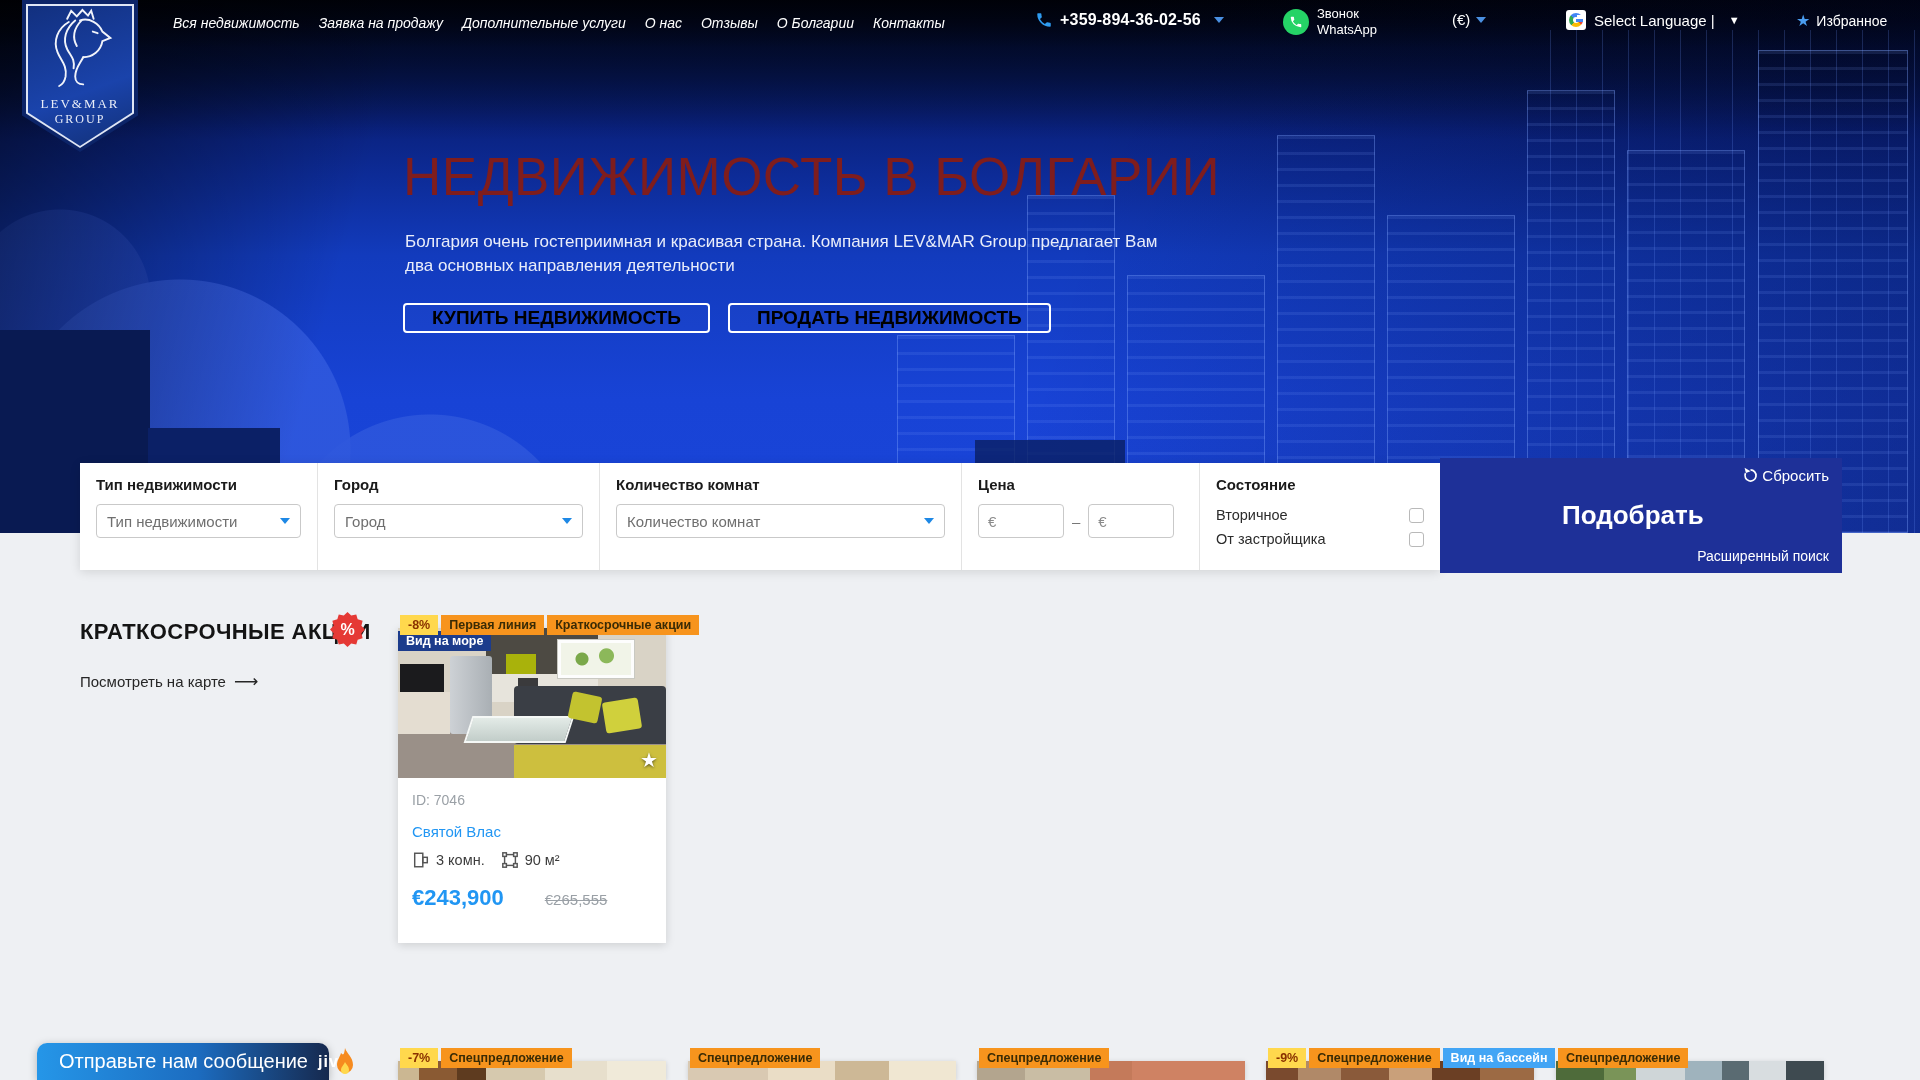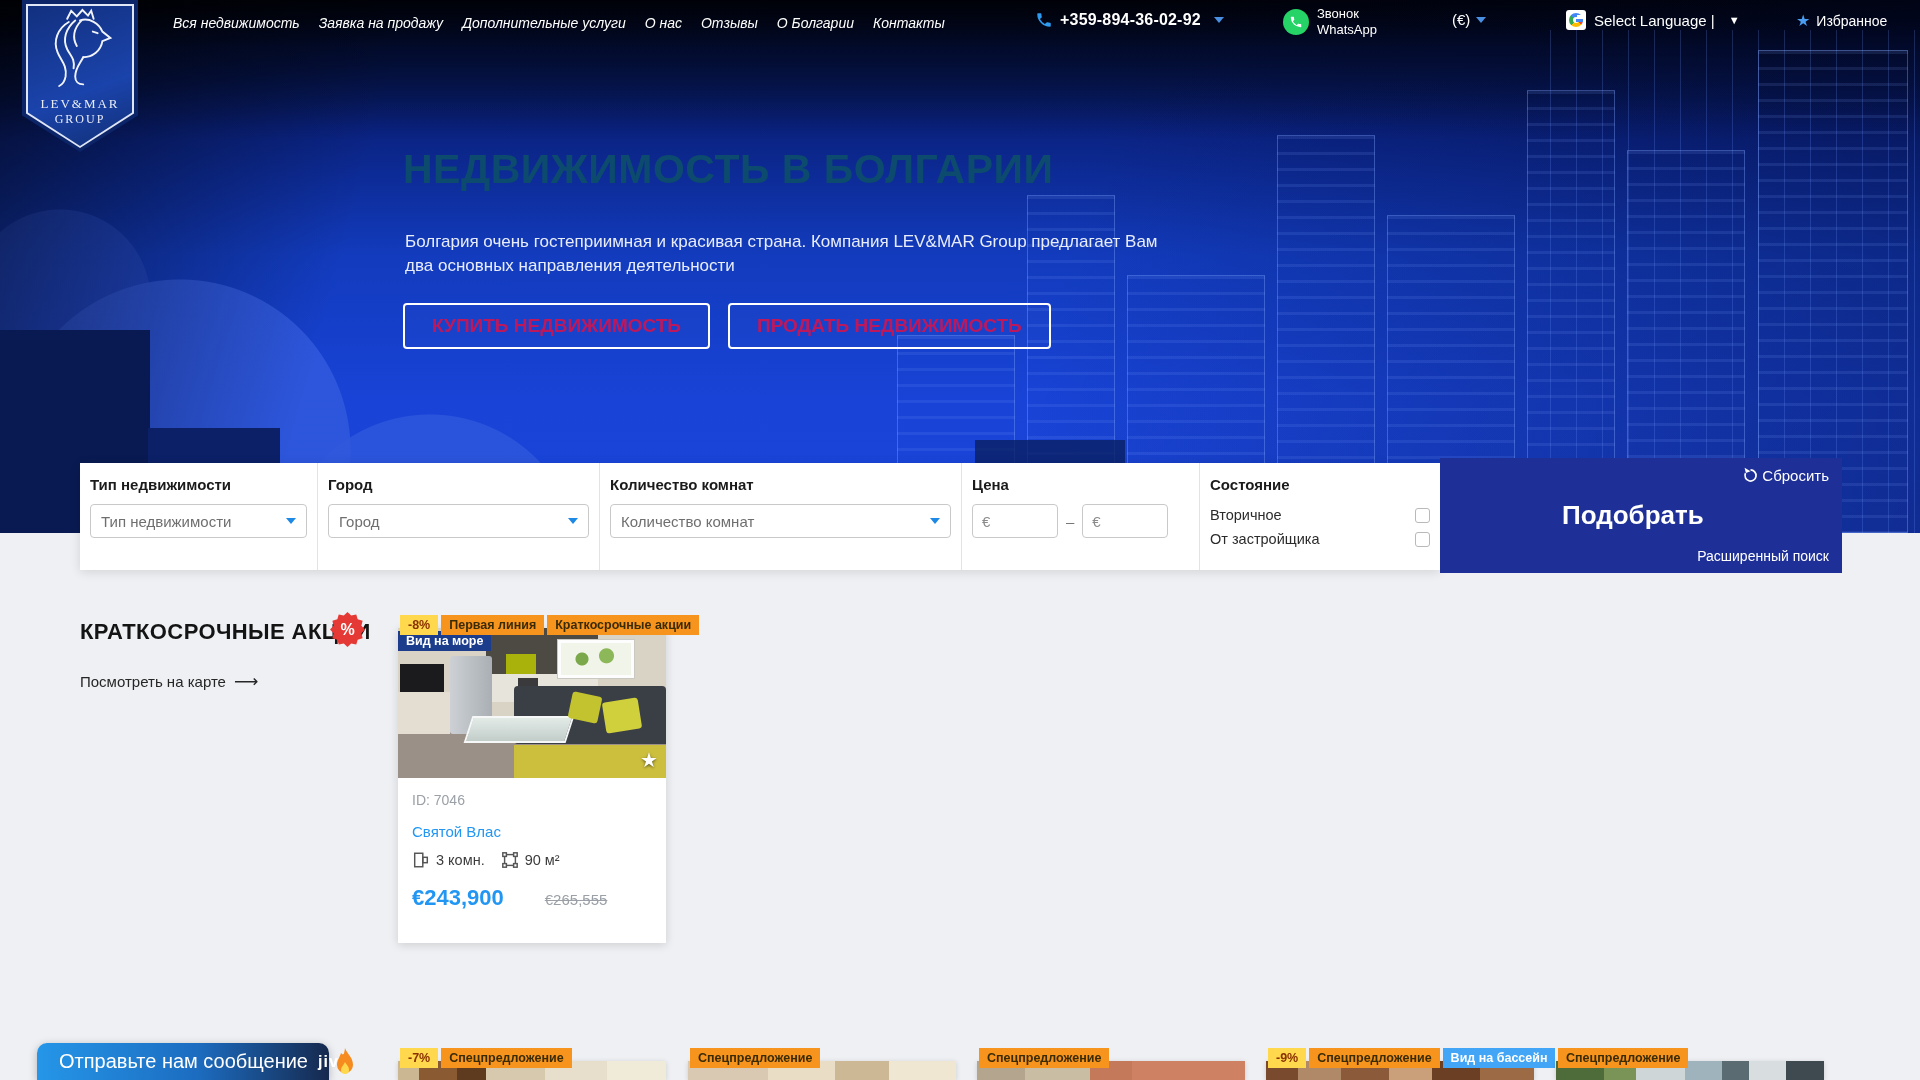--- a/index.html
+++ b/index.html
@@ -58,30 +58,30 @@
   .fav-wrap { left:1796px; top:11px; gap:6px; font-size:14px; }
   .fav-star { color:#4a9df0; font-size:16px; }
   .gbox { width:20px; height:20px; background:#fff; border-radius:3px; position:relative; display:inline-block; flex:0 0 auto; }
   .gring { position:absolute; inset:3px; border-radius:50%;
     background:conic-gradient(from 130deg,#fbbc05 0 25%,#34a853 25% 50%,#4285f4 50% 78%,#ea4335 78% 100%); }
   .gring::before { content:""; position:absolute; inset:4px; background:#fff; border-radius:50%; }
   .gring::after { content:""; position:absolute; top:2px; right:-1px; width:7px; height:5px; background:#fff; }
   .gbar { position:absolute; top:9px; right:3px; width:7px; height:3px; background:#4285f4; }
 
   
-  .hero-title { left:403px; top:146px; color:#0c4a6e; font-size:41px; font-weight:bold; letter-spacing:.5px; z-index:5; }
+  .hero-title { left:403px; top:146px; color:#7f1d1d; font-size:53px; font-weight:normal; letter-spacing:.5px; z-index:5; }
   .hero-sub { left:405px; top:230px; width:760px; color:#e9edfa; font-size:17px; line-height:1.4; z-index:5; }
   .hero-btns { left:403px; top:303px; display:flex; gap:18px; z-index:5; }
-  .hero-btn { height:46px; padding:0 27px; border:2px solid #fff; border-radius:4px; color:#be185d;
+  .hero-btn { height:30px; padding:0 27px; border:2px solid #fff; border-radius:4px; color:#000000;
     font-size:19px; font-weight:bold; display:flex; align-items:center; background:rgba(255,255,255,.02); cursor:pointer; white-space:nowrap; }
 
   
   .filter-bar { left:80px; top:463px; width:1360px; height:107px; background:#fff; display:flex; z-index:10;
     box-shadow:0 2px 10px rgba(0,0,0,.12); }
-  .fsec { padding:13px 10px 0; border-right:1px solid #e3e3e3; }
+  .fsec { padding:13px 16px 0; border-right:1px solid #e3e3e3; }
   .fsec:last-child { border-right:none; }
   .w1 { width:238px; } .w2 { width:282px; } .w3 { width:362px; } .w4 { width:238px; } .w5 { width:240px; }
   .flabel { font-size:15px; font-weight:bold; color:#1b1b1b; margin-bottom:11px; white-space:nowrap; }
   .fselect { height:34px; border:1px solid #c9c9c9; border-radius:4px; display:flex; align-items:center;
     padding:0 10px; color:#6f6f6f; font-size:15px; cursor:pointer; justify-content:space-between; background:#fff; }
   .sel-caret { width:0; height:0; border-left:5px solid rgba(0,0,0,0); border-right:5px solid rgba(0,0,0,0); border-top:6px solid #1e88e5; }
   .price-row { display:flex; align-items:center; gap:8px; }
   .price-input { width:86px; height:34px; border:1px solid #c9c9c9; border-radius:4px; padding:0 9px;
     font-size:15px; color:#444; outline:none; font-family:inherit; }
   .price-input::placeholder { color:#8a8a8a; }
@@ -204,21 +204,21 @@
   <span>О нас</span>
   <span>Отзывы</span>
   <span>О Болгарии</span>
   <span>Контакты</span>
 </nav>
 
 <div class="topbar-item abs phone-wrap">
   <svg width="18" height="18" viewBox="0 0 24 24">
     <path fill="#2e9bf0" d="M6.62 10.79a15.05 15.05 0 0 0 6.59 6.59l2.2-2.2a1 1 0 0 1 1.01-.24 11.36 11.36 0 0 0 3.58.57 1 1 0 0 1 1 1V20a1 1 0 0 1-1 1A17 17 0 0 1 3 4a1 1 0 0 1 1-1h3.5a1 1 0 0 1 1 1 11.36 11.36 0 0 0 .57 3.58 1 1 0 0 1-.24 1.01z"></path>
   </svg>
-  <b>+359-894-36-02-92</b>
+  <b>+359-894-36-02-56</b>
   <i class="caret"></i>
 </div>
 
 <div class="topbar-item abs wa-wrap">
   <span class="wa-circle">
     <svg width="14" height="14" viewBox="0 0 24 24">
         <path fill="#fff" d="M6.62 10.79a15.05 15.05 0 0 0 6.59 6.59l2.2-2.2a1 1 0 0 1 1.01-.24 11.36 11.36 0 0 0 3.58.57 1 1 0 0 1 1 1V20a1 1 0 0 1-1 1A17 17 0 0 1 3 4a1 1 0 0 1 1-1h3.5a1 1 0 0 1 1 1 11.36 11.36 0 0 0 .57 3.58 1 1 0 0 1-.24 1.01z"></path>
       </svg>
   </span>
   <span class="wa-text">

